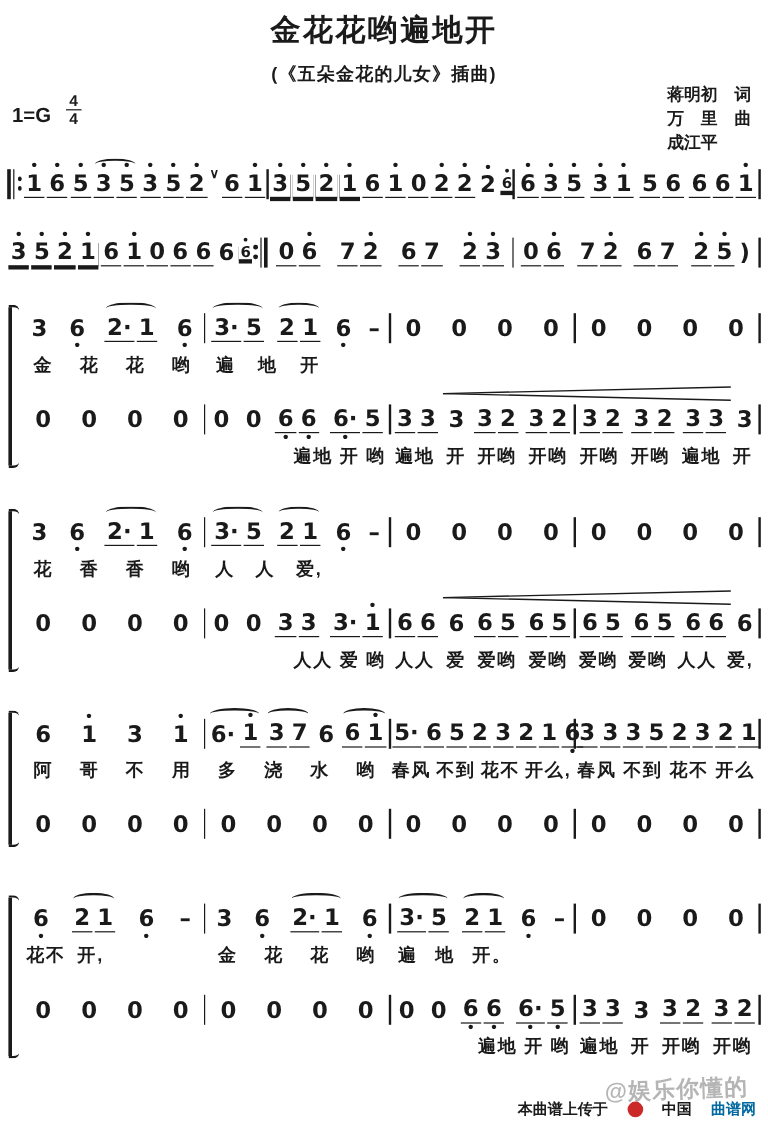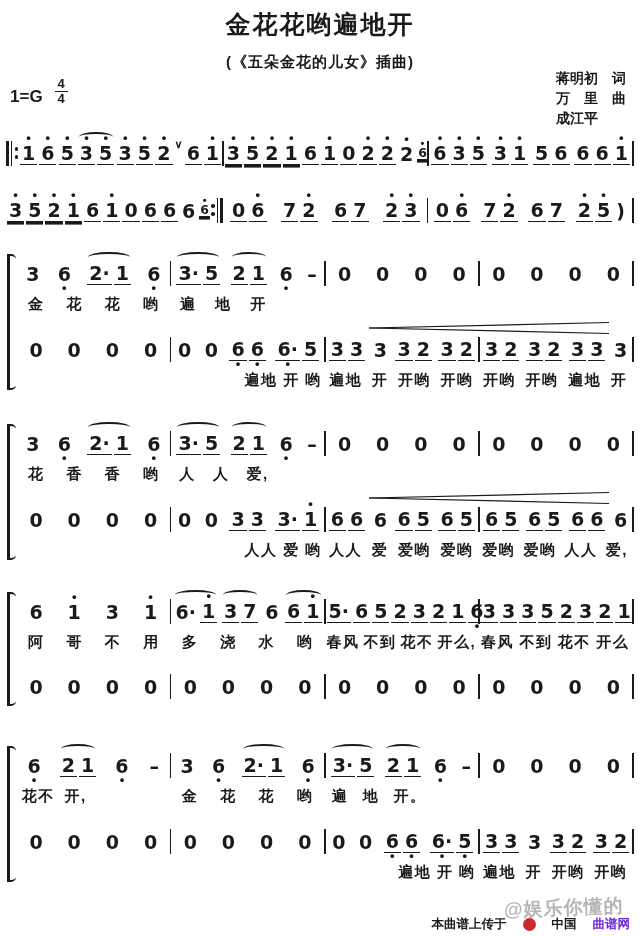--- a/index.html
+++ b/index.html
@@ -60,21 +60,21 @@
   .lyrline{display:flex;margin-top:2px;padding-right:2px;}
   .lmeasure{flex:1;display:flex;justify-content:space-around;align-items:center;min-width:0;}
   .lword{font-size:15px;font-weight:bold;letter-spacing:1.5px;white-space:nowrap;}
   .lsp{display:inline-block;width:30px;}
 
   .wm{position:absolute;right:16px;bottom:15px;font-size:19px;font-weight:bold;color:#8f8f8f;
       opacity:.65;transform:rotate(-2deg);letter-spacing:1px;}
   .footer{position:absolute;right:10px;bottom:3px;display:flex;align-items:center;gap:16px;
           font-size:12.5px;font-weight:bold;}
   .logo{width:13px;height:13px;border-radius:50%;background:#cc2a2a;display:inline-block;flex:none;}
-  .site-red{color:#6d28d9;}
+  .site-red{color:#0369a1;}
 </style>
 </head>
 <body>
 
 <div class="page">
   <div class="title">金花花哟遍地开</div>
   <div class="subtitle">(《五朵金花的儿女》插曲)</div>
 
   <div class="credits">
     <div>蒋明初　词</div>

